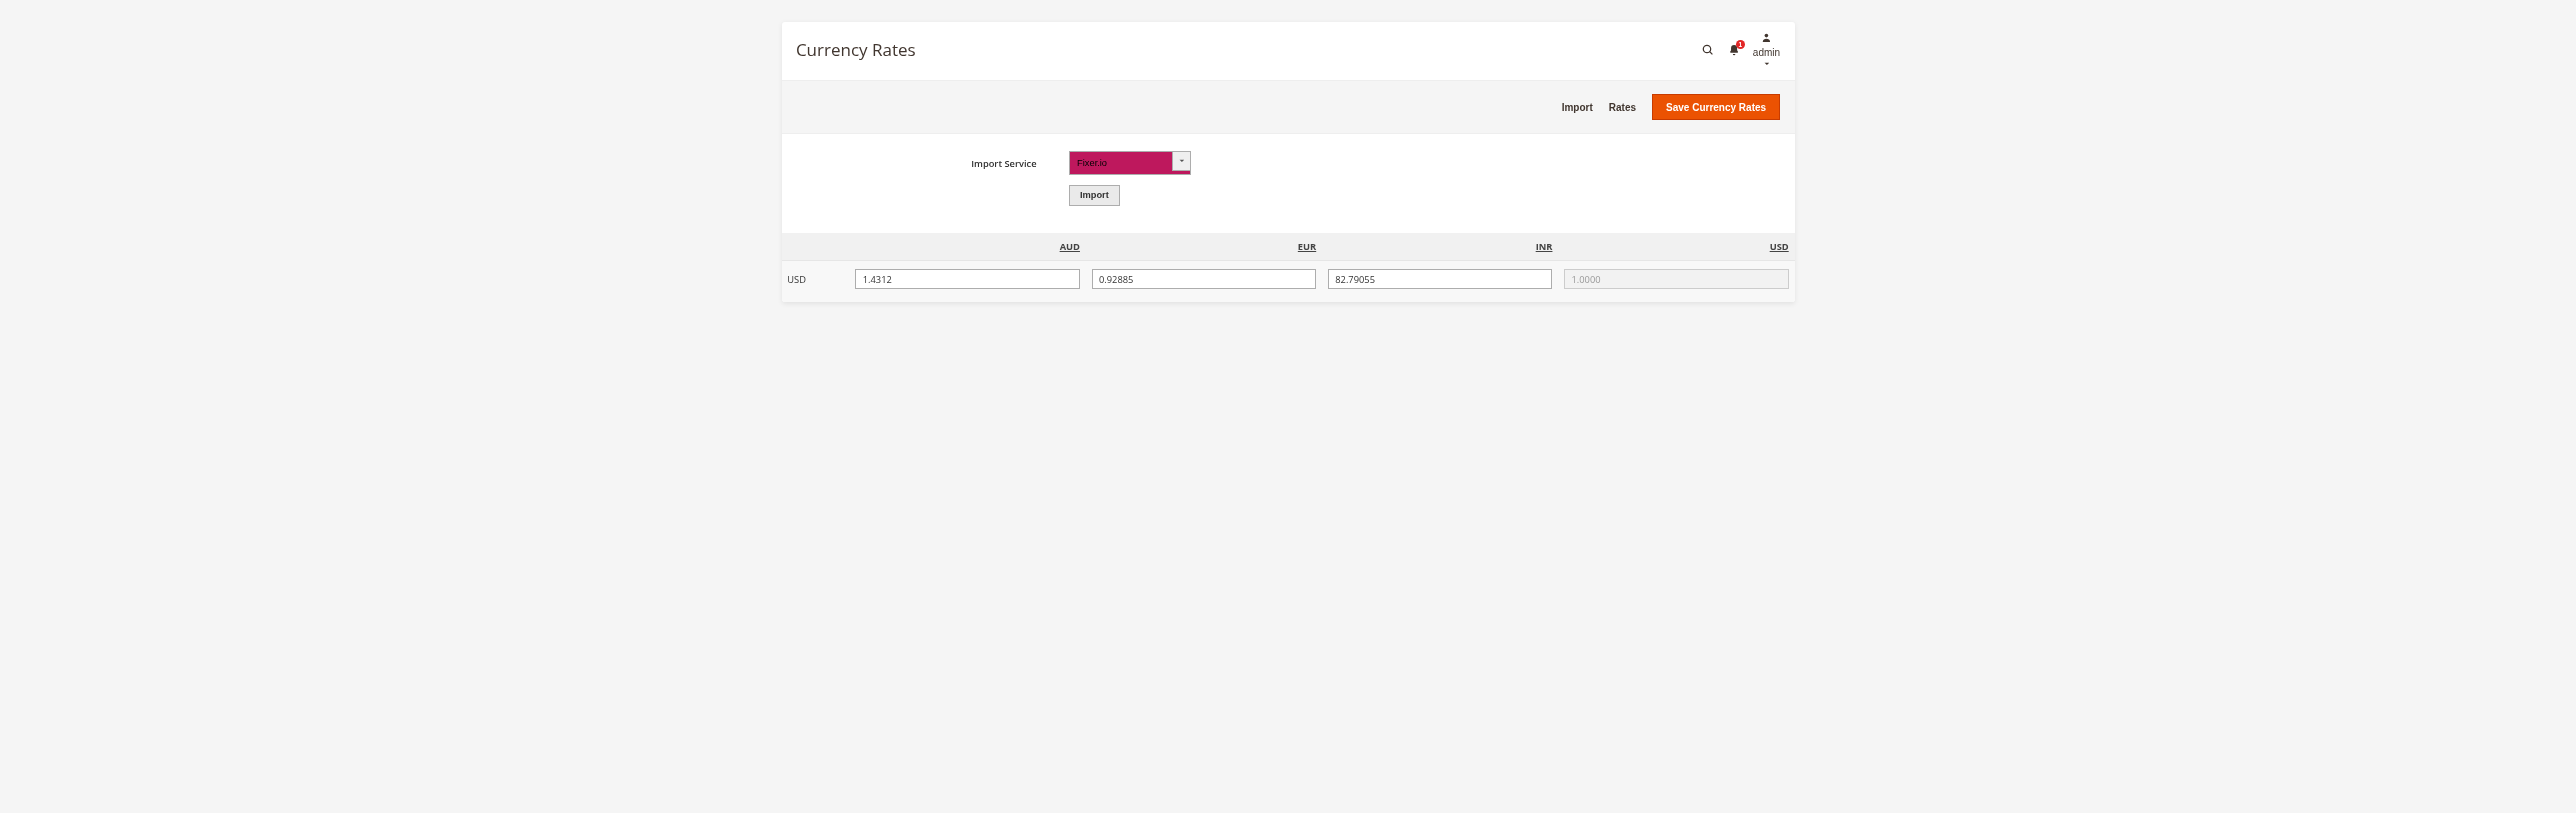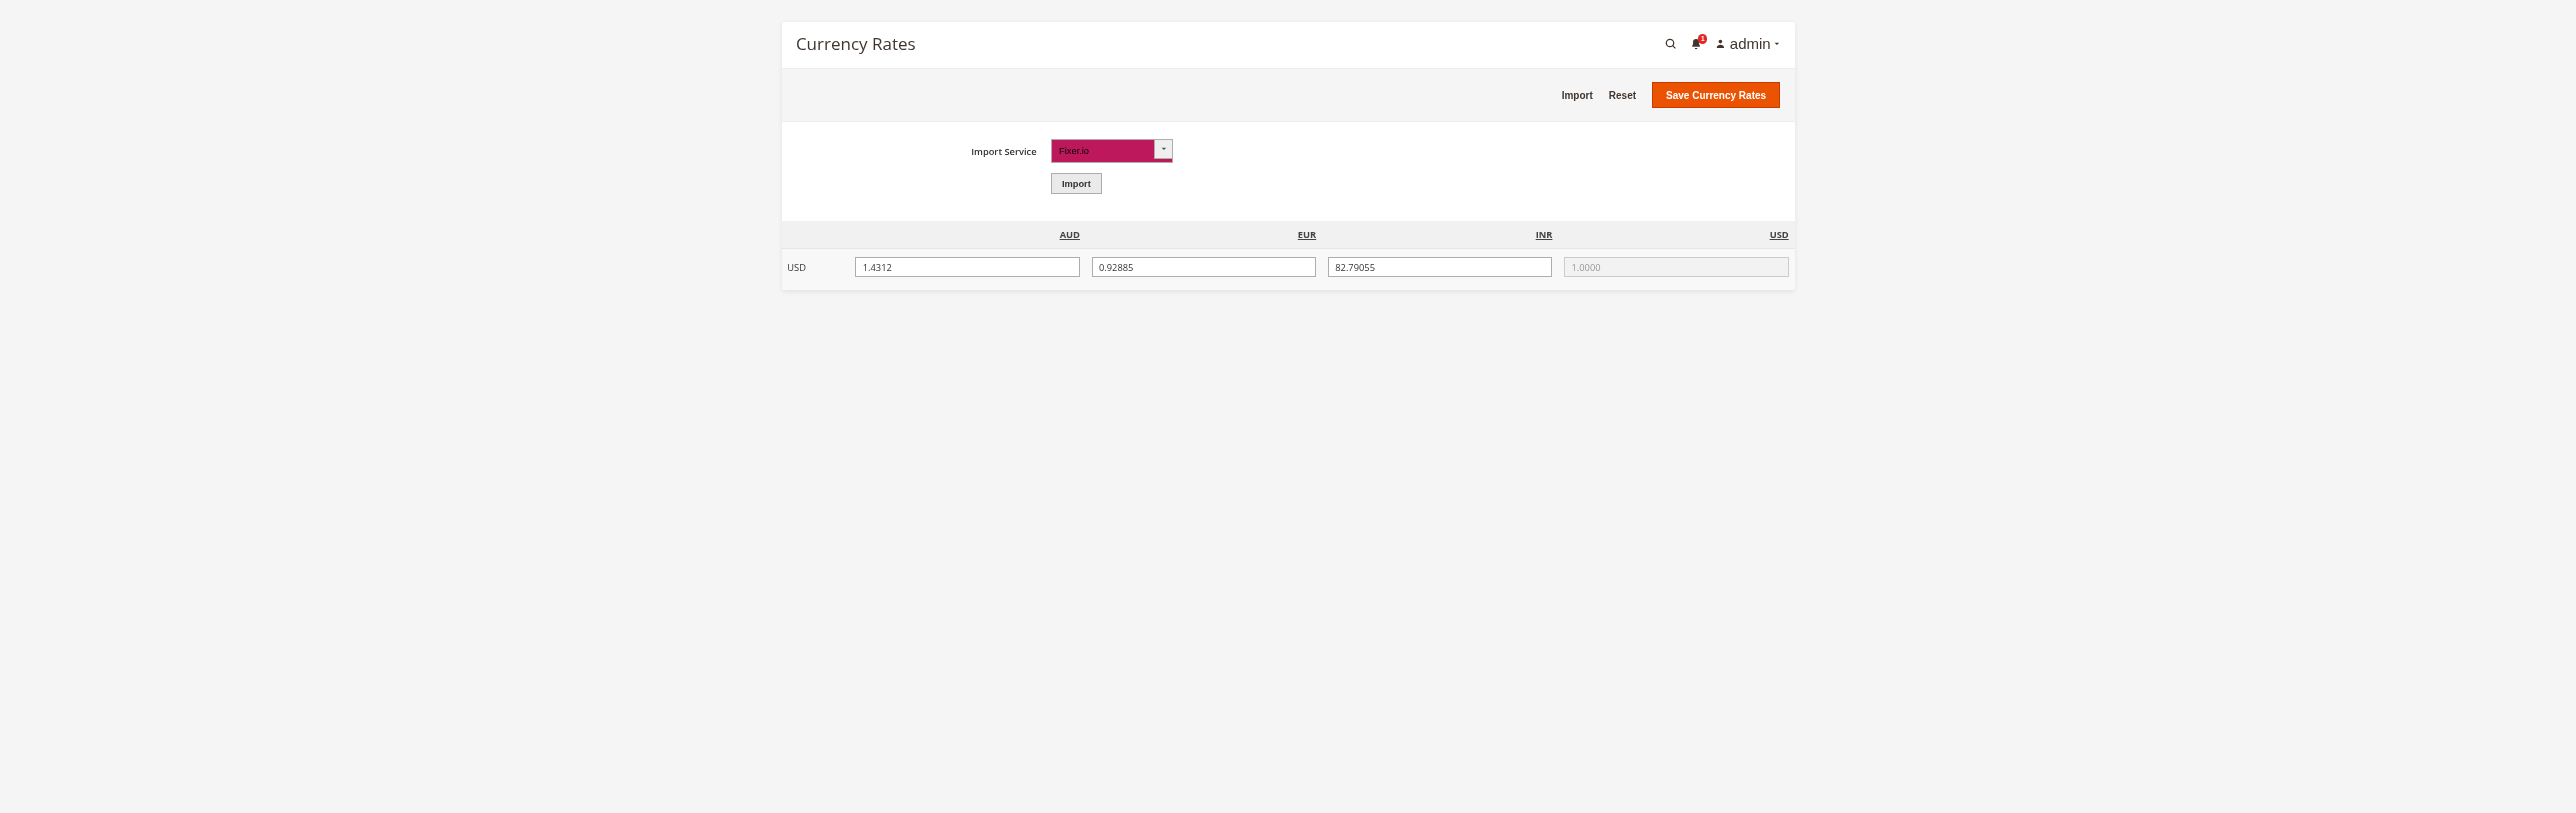--- a/index.html
+++ b/index.html
@@ -61,22 +61,23 @@
       justify-content: center;
       padding: 0 2.2px;
     }
     .user-btn {
       display: flex;
       align-items: center;
       gap: 3.6px;
       background: none;
       border: none;
       cursor: pointer;
-      font-size: 15px;
-      color: #41362f;
+      font-size: 10px;
+      color: #41362f;
+      flex-direction: column;
     }
     .user-btn svg.caret { width: 5.8px; height: 5.8px; }
     .actions-bar {
       background: #f5f5f5;
       border-top: 0.7px solid #eee;
       border-bottom: 0.7px solid #eee;
       padding: 13px 14.4px;
       display: flex;
       justify-content: flex-end;
       align-items: center;
@@ -99,20 +100,21 @@
       padding: 6.5px 13px;
       cursor: pointer;
     }
     .form-area {
       padding: 17px 14.4px 17px 14.4px;
     }
     .form-row {
       display: flex;
       align-items: center;
       margin-bottom: 10px;
+      gap: 18px;
     }
     .form-label {
       width: 255px;
       text-align: right;
       padding-right: 14.4px;
       font-size: 9.3px;
       font-weight: 600;
       color: #303030;
     }
     .select-wrap {
@@ -226,21 +228,21 @@
         <span>admin</span>
         <svg class="caret" viewBox="0 0 10 10" fill="#41362f">
             <path d="M1 3l4 4 4-4z"></path>
           </svg>
       </button>
     </div>
   </div>
 
   <div class="actions-bar">
     <button class="link-btn">Import</button>
-    <button class="link-btn">Reset</button>
+    <button class="link-btn">Rates</button>
     <button class="primary-btn">Save Currency Rates</button>
   </div>
 
   <div class="form-area">
     <div class="form-row">
       <label class="form-label">Import Service</label>
       <div class="select-wrap">
         <select>
           <option>Fixer.io</option>
         </select>

